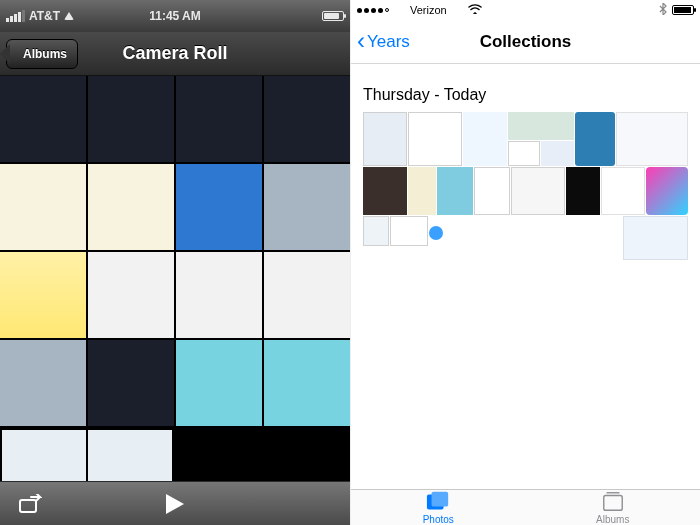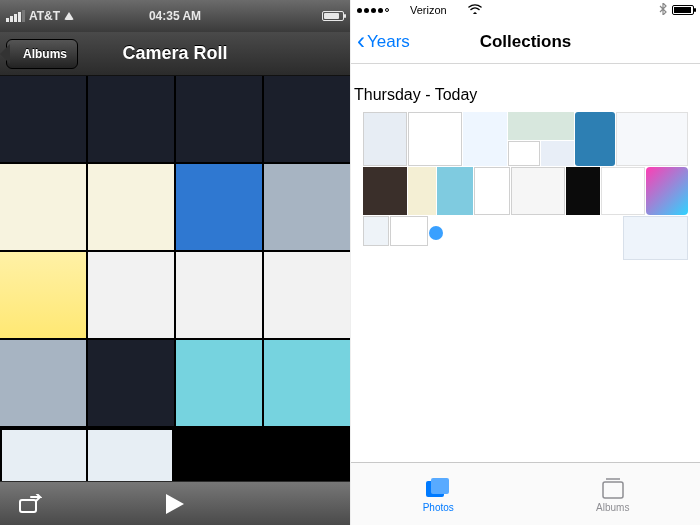--- a/index.html
+++ b/index.html
@@ -57,21 +57,21 @@
   .batt7 { width:22px; height:10px; border:1px solid #000; border-radius:2px; position:relative;}
   .batt7::after { content:""; position:absolute; right:-3px; top:2px; width:2px;height:4px;background:#000;border-radius:1px;}
   .batt7 .fill { position:absolute; left:1px;top:1px;bottom:1px; width:85%; background:#000;}
   .bt7 {font-size:11px; color:#777;}
 
   .nav-ios7 { height:44px; display:flex; align-items:center; justify-content:center; position:relative; border-bottom:1px solid #d6d6d6;}
   .nav-ios7 .title { font-size:17px; font-weight:600; color:#000;}
   .back7 { position:absolute; left:6px; color:#007aff; font-size:17px; display:flex; align-items:center; gap:2px;}
   .back7 .chev { font-size:24px; line-height:17px; font-weight:300; margin-top:-2px;}
 
-  .section-title { font-size:16px; font-weight:400; color:#000; padding:22px 3px 8px;}
+  .section-title { font-size:16px; font-weight:400; color:#000; padding:22px 12px 8px;}
   .collage { margin:0 12px; position:relative; height:160px;}
   .tile { position:absolute; background:#cfd6dc;}
   
   .c1{left:0;top:0;width:44px;height:54px;background:#e7edf4;border:1px solid #d0d0d0;}
   .c2{left:45px;top:0;width:54px;height:54px;background:#fff;border:1px solid #d0d0d0;}
   .c3{left:100px;top:0;width:44px;height:54px;background:#eef6ff;}
   .c4{left:145px;top:0;width:66px;height:28px;background:#d7e7dd;}
   .c5{left:212px;top:0;width:40px;height:54px;background:#2d7fb3;border-radius:3px;}
   .c6{left:253px;top:0;width:72px;height:54px;background:#f6f8fb;border:1px solid #e0e0e0;}
   .c7{left:145px;top:29px;width:32px;height:25px;background:#fff;border:1px solid #d0d0d0;}
@@ -82,21 +82,21 @@
   .c12{left:111px;top:55px;width:36px;height:48px;background:#fff;border:1px solid #d0d0d0;}
   .c13{left:148px;top:55px;width:54px;height:48px;background:#f6f6f6;border:1px solid #d0d0d0;}
   .c14{left:203px;top:55px;width:34px;height:48px;background:#0b0b0b;}
   .c15{left:238px;top:55px;width:44px;height:48px;background:#fff;border:1px solid #e0e0e0;}
   .c16{left:283px;top:55px;width:42px;height:48px;background:linear-gradient(135deg,#ff3db3,#2fd3ff);border-radius:4px;}
   .c17{left:0;top:104px;width:26px;height:30px;background:#eef3f8;border:1px solid #d0d0d0;}
   .c18{left:27px;top:104px;width:38px;height:30px;background:#fff;border:1px solid #d0d0d0;}
   .c19{left:66px;top:114px;width:14px;height:14px;background:#39a0ff;border-radius:50%;}
   .c20{left:260px;top:104px;width:65px;height:44px;background:#eef4fb;border:1px solid #d8e0ea;}
 
-  .tabbar { position:absolute; bottom:0; left:0; right:0; height:63px; border-top:1px solid #c8c8c8; background:#fafafa; display:flex;}
+  .tabbar { position:absolute; bottom:0; left:0; right:0; height:36px; border-top:1px solid #c8c8c8; background:#fafafa; display:flex;}
   .tab { flex:1; display:flex; flex-direction:column; align-items:center; justify-content:center; gap:0px; font-size:10px; color:#8e8e93;}
   .tab.active { color:#007aff;}
   .tab svg { display:block;}
 </style>
 </head>
 <body>
 
 <div class="container">
 
   <div class="phone left">
@@ -105,21 +105,21 @@
         <span class="sigbars">
             <span></span>
             <span></span>
             <span></span>
             <span></span>
             <span></span>
           </span>
         <span>AT&amp;T</span>
         <span class="wifi6"></span>
       </div>
-      <div class="center">04:35 AM</div>
+      <div class="center">11:45 AM</div>
       <div class="seg">
         <span class="batt6">
             <span class="fill"></span>
           </span>
       </div>
     </div>
 
     <div class="nav-ios6">
       <div class="back6">
         <span>Albums</span>

